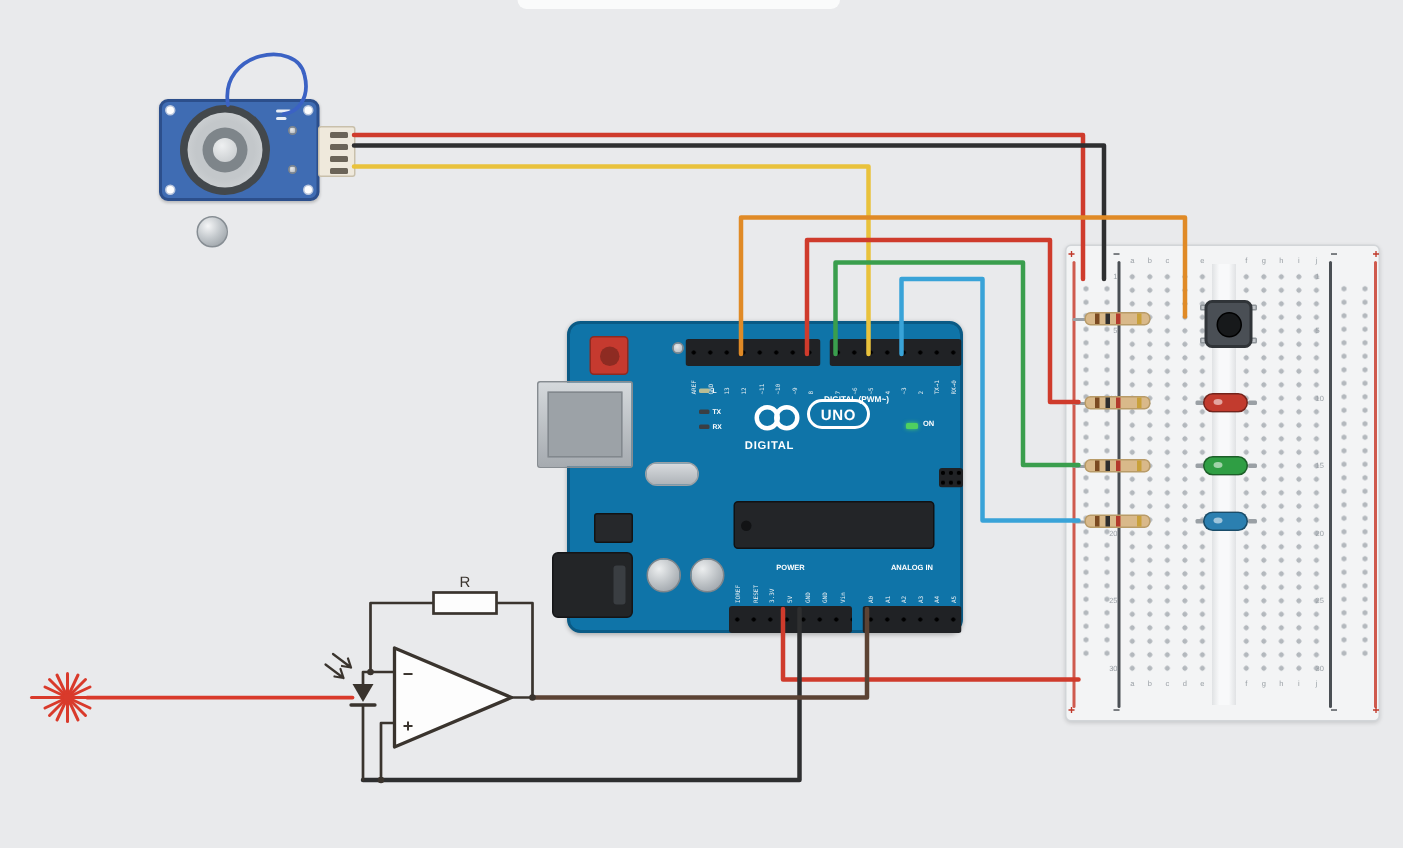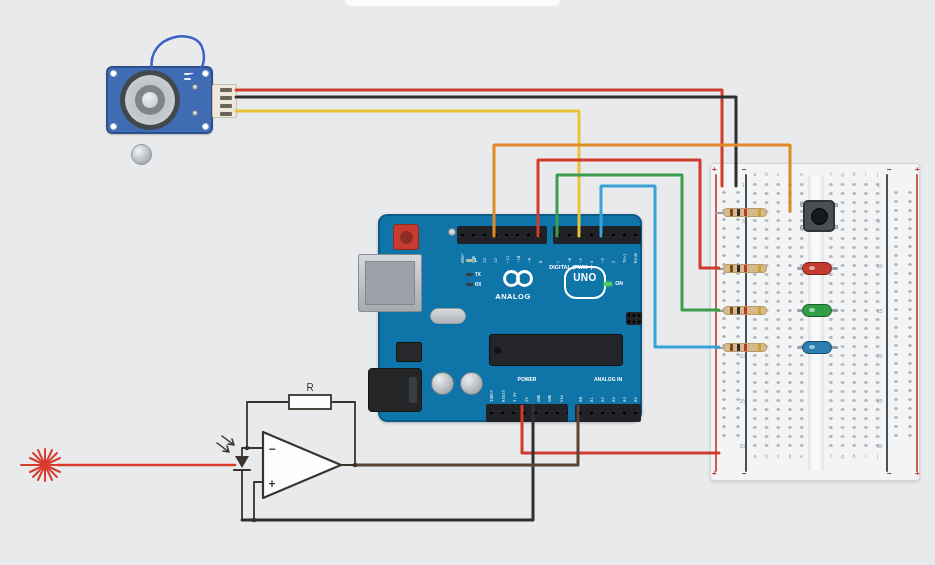--- a/index.html
+++ b/index.html
@@ -146,22 +146,22 @@
       <span class="tinyled" data-interactable="false" style="background:#3a3f44;"></span>
       <span data-interactable="false">TX</span>
     </div>
     <div class="abs ledrow" data-interactable="false" style="left:86px;top:66px;">
       <span class="tinyled" data-interactable="false" style="background:#3a3f44;"></span>
       <span data-interactable="false">RX</span>
     </div>
 
     <div class="abs ring" data-interactable="false" style="left:123px;top:54px;width:17px;height:17px;"></div>
     <div class="abs ring" data-interactable="false" style="left:136px;top:54px;width:17px;height:17px;"></div>
-    <div class="abs wlabel" data-interactable="false" style="left:105px;top:76px;width:56px;font-size:7.5px;letter-spacing:.5px;">ANALOG</div>
-    <div class="abs unobox" data-interactable="false" style="left:184px;top:50px;width:42px;height:33px;"><span data-interactable="false">UNO</span></div>
+    <div class="abs wlabel" data-interactable="false" style="left:105px;top:76px;width:56px;font-size:7.5px;letter-spacing:.5px;">DIGITAL</div>
+    <div class="abs unobox" data-interactable="false" style="left:158px;top:50px;width:42px;height:20px;"><span data-interactable="false">UNO</span></div>
 
     <div class="abs" data-interactable="false" style="left:224px;top:66px;width:8px;height:4px;background:#4fd060;border-radius:1px;box-shadow:0 0 3px #4fd060;"></div>
     <div class="abs wlabel" data-interactable="false" style="left:233px;top:64px;width:12px;font-size:5px;">ON</div>
 
     <div class="abs strip" data-interactable="true" style="left:246px;top:96px;width:16px;height:13px;background-size:5.3px 6.5px;"></div>
     <div class="abs crystal" data-interactable="false" style="left:50px;top:92px;width:36px;height:16px;"></div>
     <div class="abs blackpart" data-interactable="false" style="left:16px;top:126px;width:26px;height:20px;"></div>
     <div class="abs chip" data-interactable="true" style="left:109px;top:118px;width:134px;height:32px;">
         <span class="notch" data-interactable="false"></span>
       </div>

